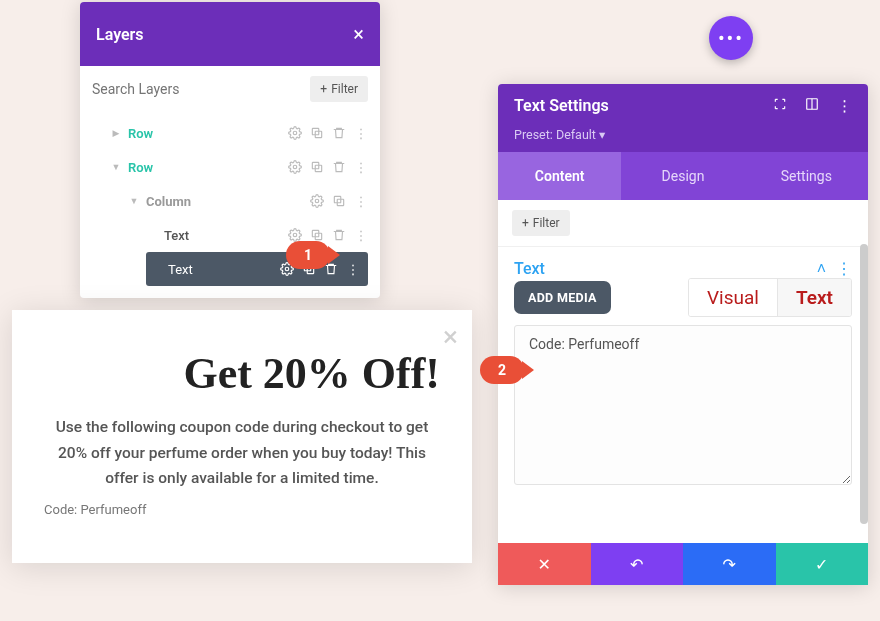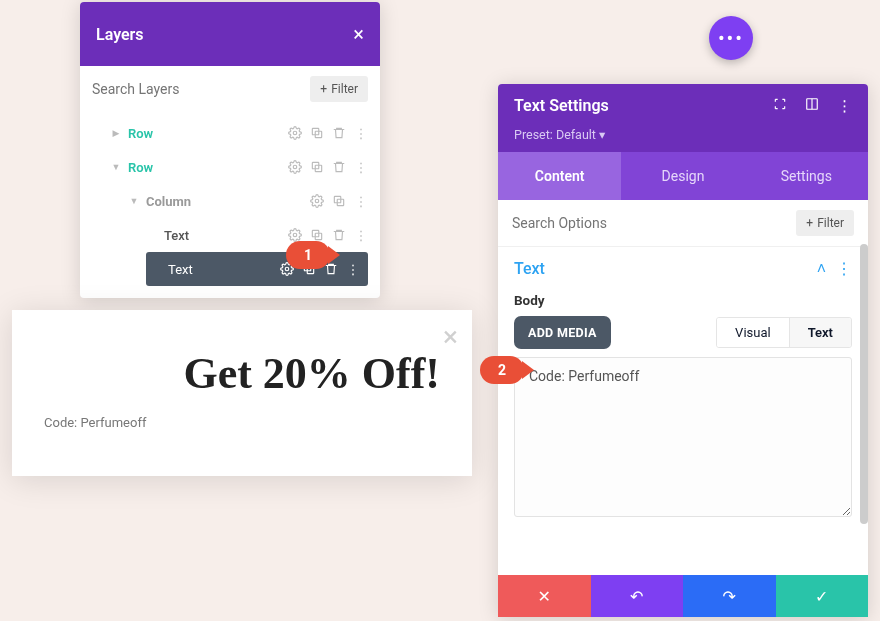--- a/index.html
+++ b/index.html
@@ -58,21 +58,21 @@
   .settings-search-row { display: flex; align-items: center; padding: 10px 14px; gap: 8px; border-bottom: 1px solid #f0f0f0; }
   .search-options { flex: 1; border: none; outline: none; font-size: 14px; color: #aaa; background: transparent; }
   .settings-body { padding: 12px 16px 14px 16px; }
   .section-header { display: flex; align-items: center; justify-content: space-between; }
   .section-title { color: #2ea3f2; font-size: 16px; font-weight: 500; }
   .section-collapse { color: #2ea3f2; display: flex; gap: 10px; align-items: center; }
   .body-label { font-size: 13.5px; font-weight: 700; color: #333; margin-top: 14px; margin-bottom: 8px; }
   .media-row { display: flex; gap: 8px; align-items: center; margin-bottom: 8px; }
   .add-media-btn { background: #4c5866; color: #fff; border: none; padding: 9px 14px; font-size: 12.5px; font-weight: 700; letter-spacing: 0.3px; border-radius: 7px; cursor: pointer; }
   .editor-tabs { margin-left: auto; display: flex; border: 1px solid #e5e5e5; border-radius: 3px; overflow: hidden; }
-  .editor-tab { padding: 7px 18px; font-size: 13px; color: #0f172a; cursor: pointer; background: #fff; }
+  .editor-tab { padding: 7px 18px; font-size: 19px; color: #b91c1c; cursor: pointer; background: #fff; }
   .editor-tab + .editor-tab { border-left: 1px solid #e5e5e5; }
   .editor-tab.active { background: #f7f7f7; font-weight: 600; }
   .editor-area { width: 100%; height: 160px; border: 1px solid #e3e3e3; border-radius: 3px; padding: 10px 14px; font-size: 14px; color: #555; resize: both; background: #fdfdfd; }
   .settings-footer { display: flex; margin-top: 40px; }
   .footer-btn { flex: 1; height: 42px; display: flex; align-items: center; justify-content: center; color: #fff; cursor: pointer; font-size: 16px; }
   .fb-cancel { background: #ef5a5a; }
   .fb-undo { background: #7e3ff2; }
   .fb-redo { background: #2b6cf6; }
   .fb-save { background: #29c4a9; }
   .scrollbar-fake { position: absolute; right: 0; top: 160px; width: 8px; height: 280px; background: #ccc; border-radius: 4px; }
@@ -224,20 +224,21 @@
 
   </div>
 </div>
 
 <div class="callout callout-1">1</div>
 <div class="callout callout-2">2</div>
 
 <div class="popup-preview">
   <span class="popup-close">×</span>
   <h1 class="popup-heading">Get 20% Off!</h1>
+  <p class="popup-body">Use the following coupon code during checkout to get 20% off your perfume order when you buy today! This offer is only available for a limited time.</p>
   <p class="popup-code">Code: Perfumeoff</p>
 </div>
 
 <div class="settings-panel">
   <div class="settings-header">
     <div class="settings-header-top">
       <span class="settings-title">Text Settings</span>
       <span class="settings-header-icons">
         <span><svg class="icon" viewBox="0 0 24 24" fill="none" stroke="currentColor" stroke-width="2">
               <path d="M4 4h4M4 4v4M20 4h-4M20 4v4M4 20h4M4 20v-4M20 20h-4M20 20v-4"></path>
@@ -255,36 +256,34 @@
     </div>
   </div>
 
   <div class="settings-tabs">
     <div class="settings-tab active">Content</div>
     <div class="settings-tab">Design</div>
     <div class="settings-tab">Settings</div>
   </div>
 
   <div class="settings-search-row">
-    <input class="search-options" placeholder="Search Options" style="">
     <button class="filter-btn">
       <span>+</span>
       <span>Filter</span>
     </button>
   </div>
 
   <div class="settings-body">
     <div class="section-header">
       <span class="section-title">Text</span>
       <span class="section-collapse">
         <span>˄</span>
         <span>⋮</span>
       </span>
     </div>
-    <div class="body-label">Body</div>
     <div class="media-row">
       <button class="add-media-btn">ADD MEDIA</button>
       <div class="editor-tabs">
         <div class="editor-tab">Visual</div>
         <div class="editor-tab active">Text</div>
       </div>
     </div>
     <textarea class="editor-area" style="">Code: Perfumeoff</textarea>
   </div>
 

